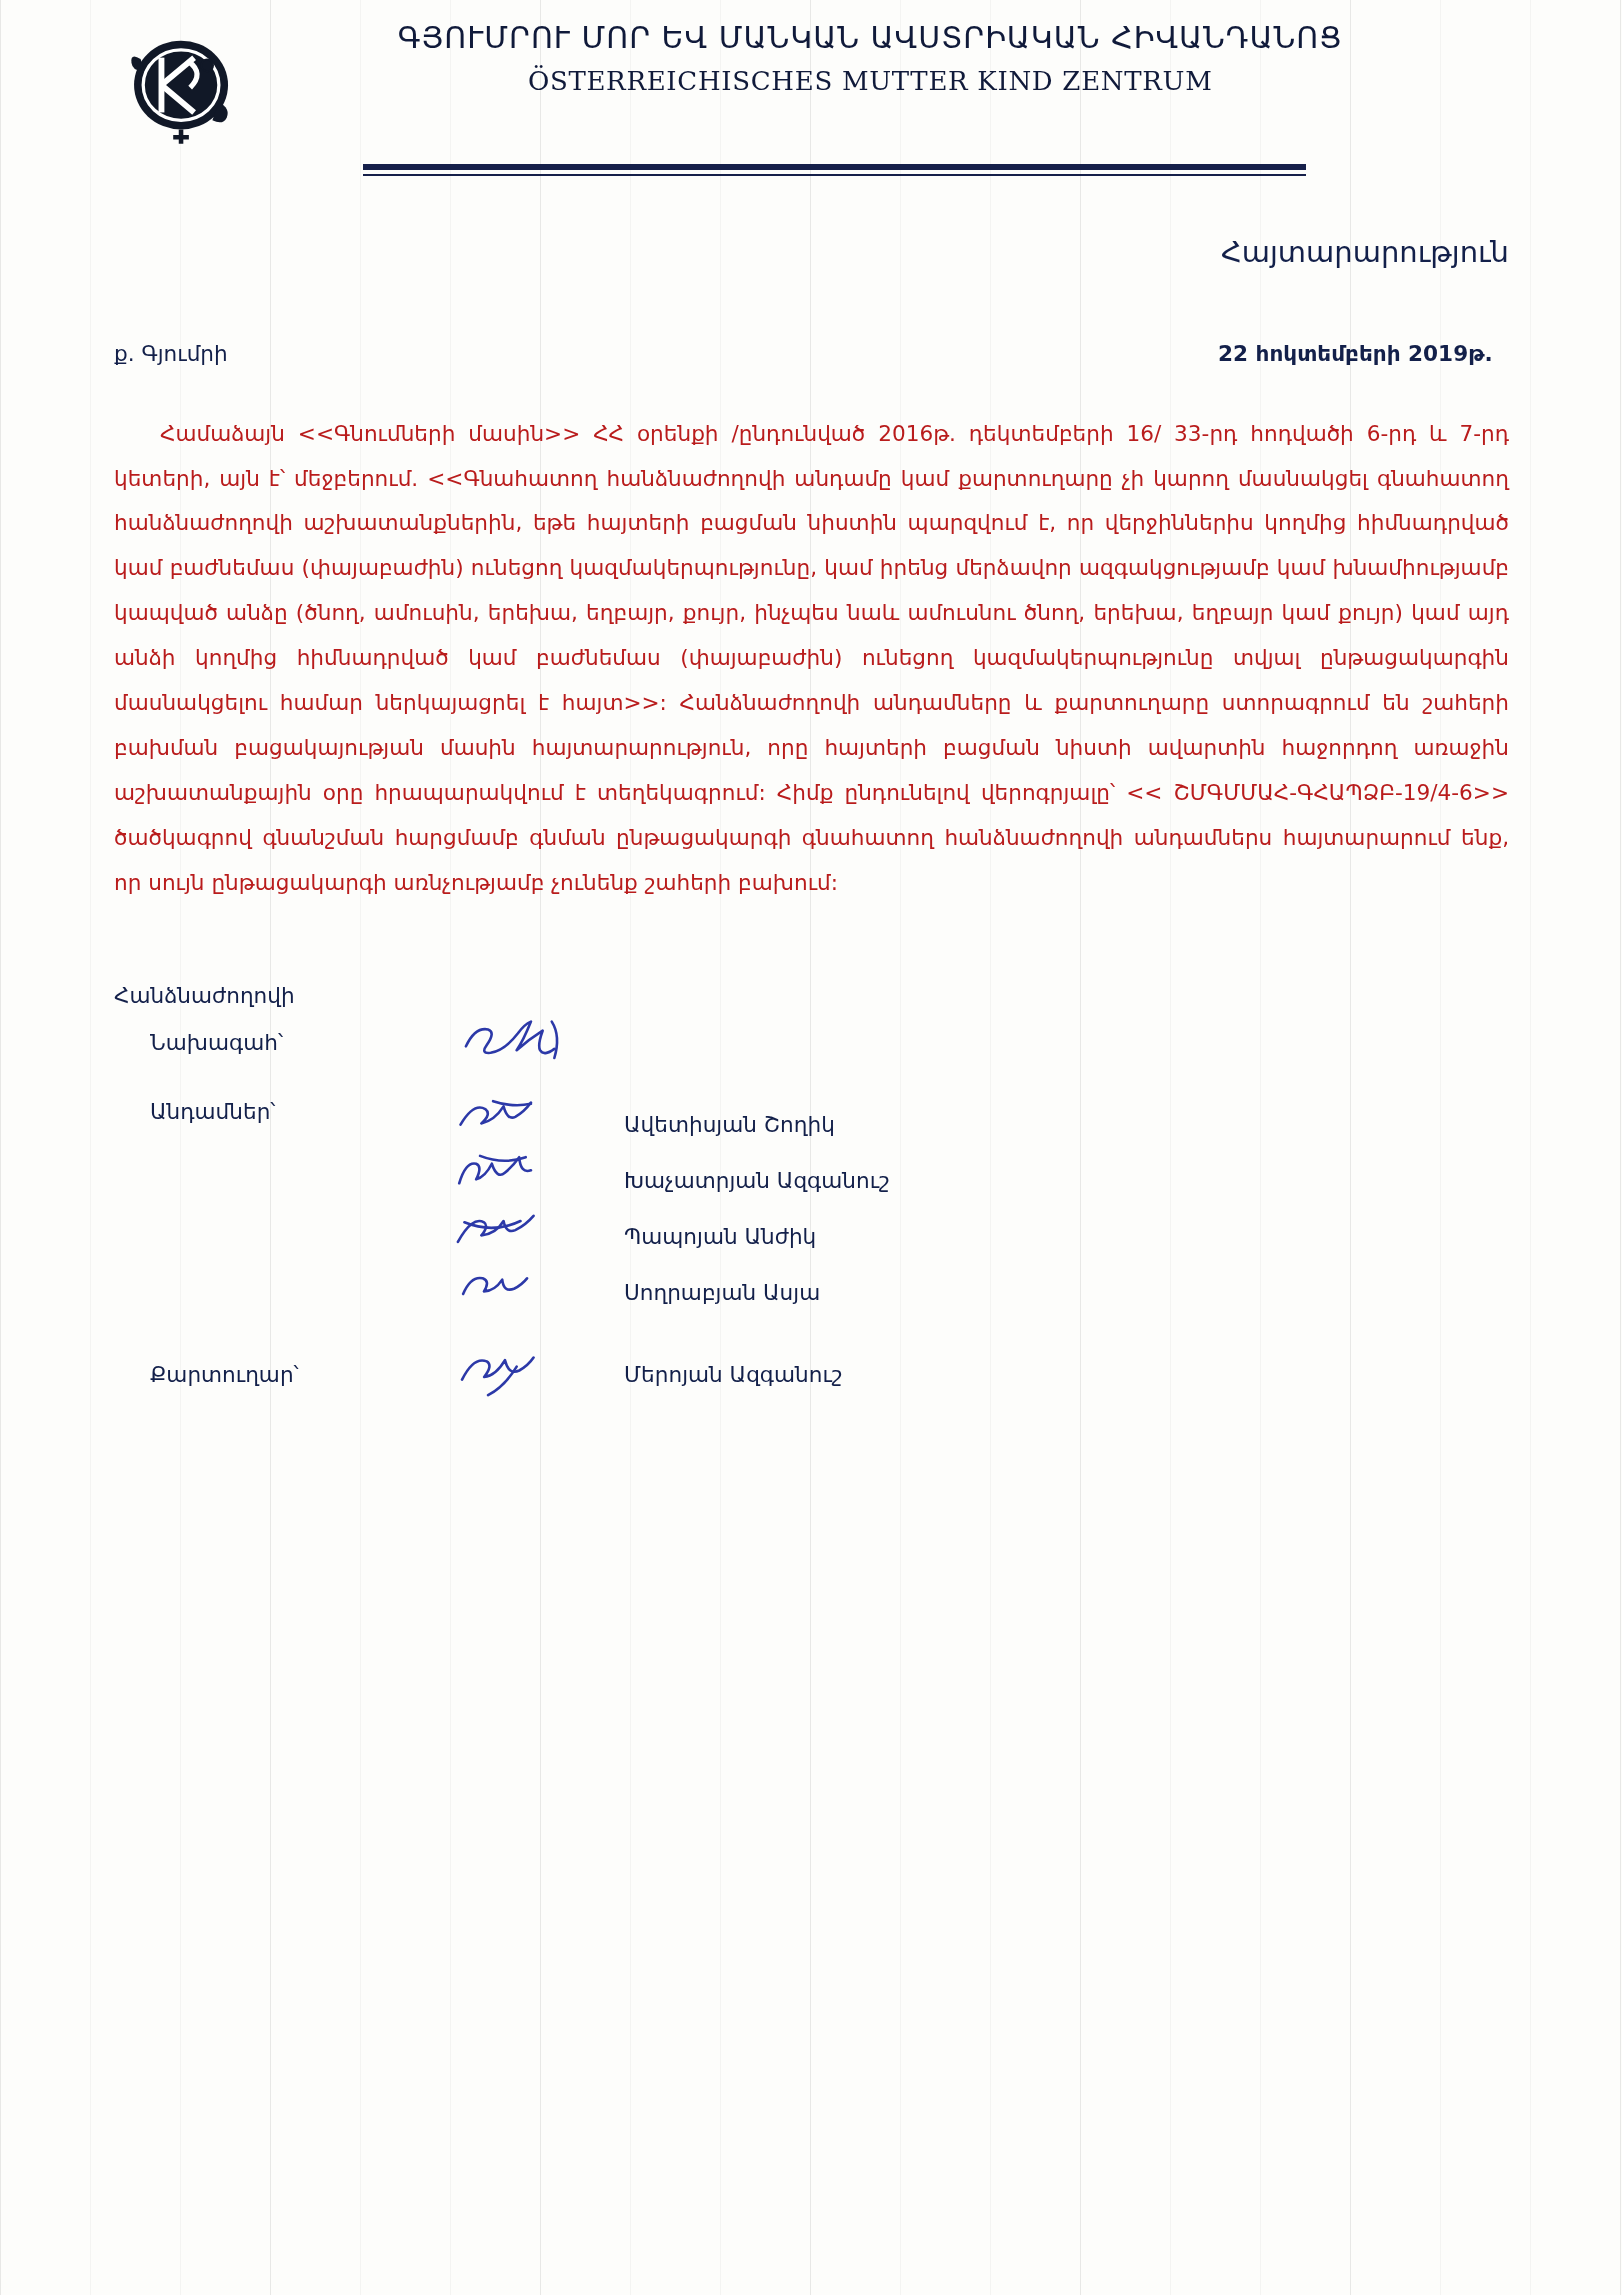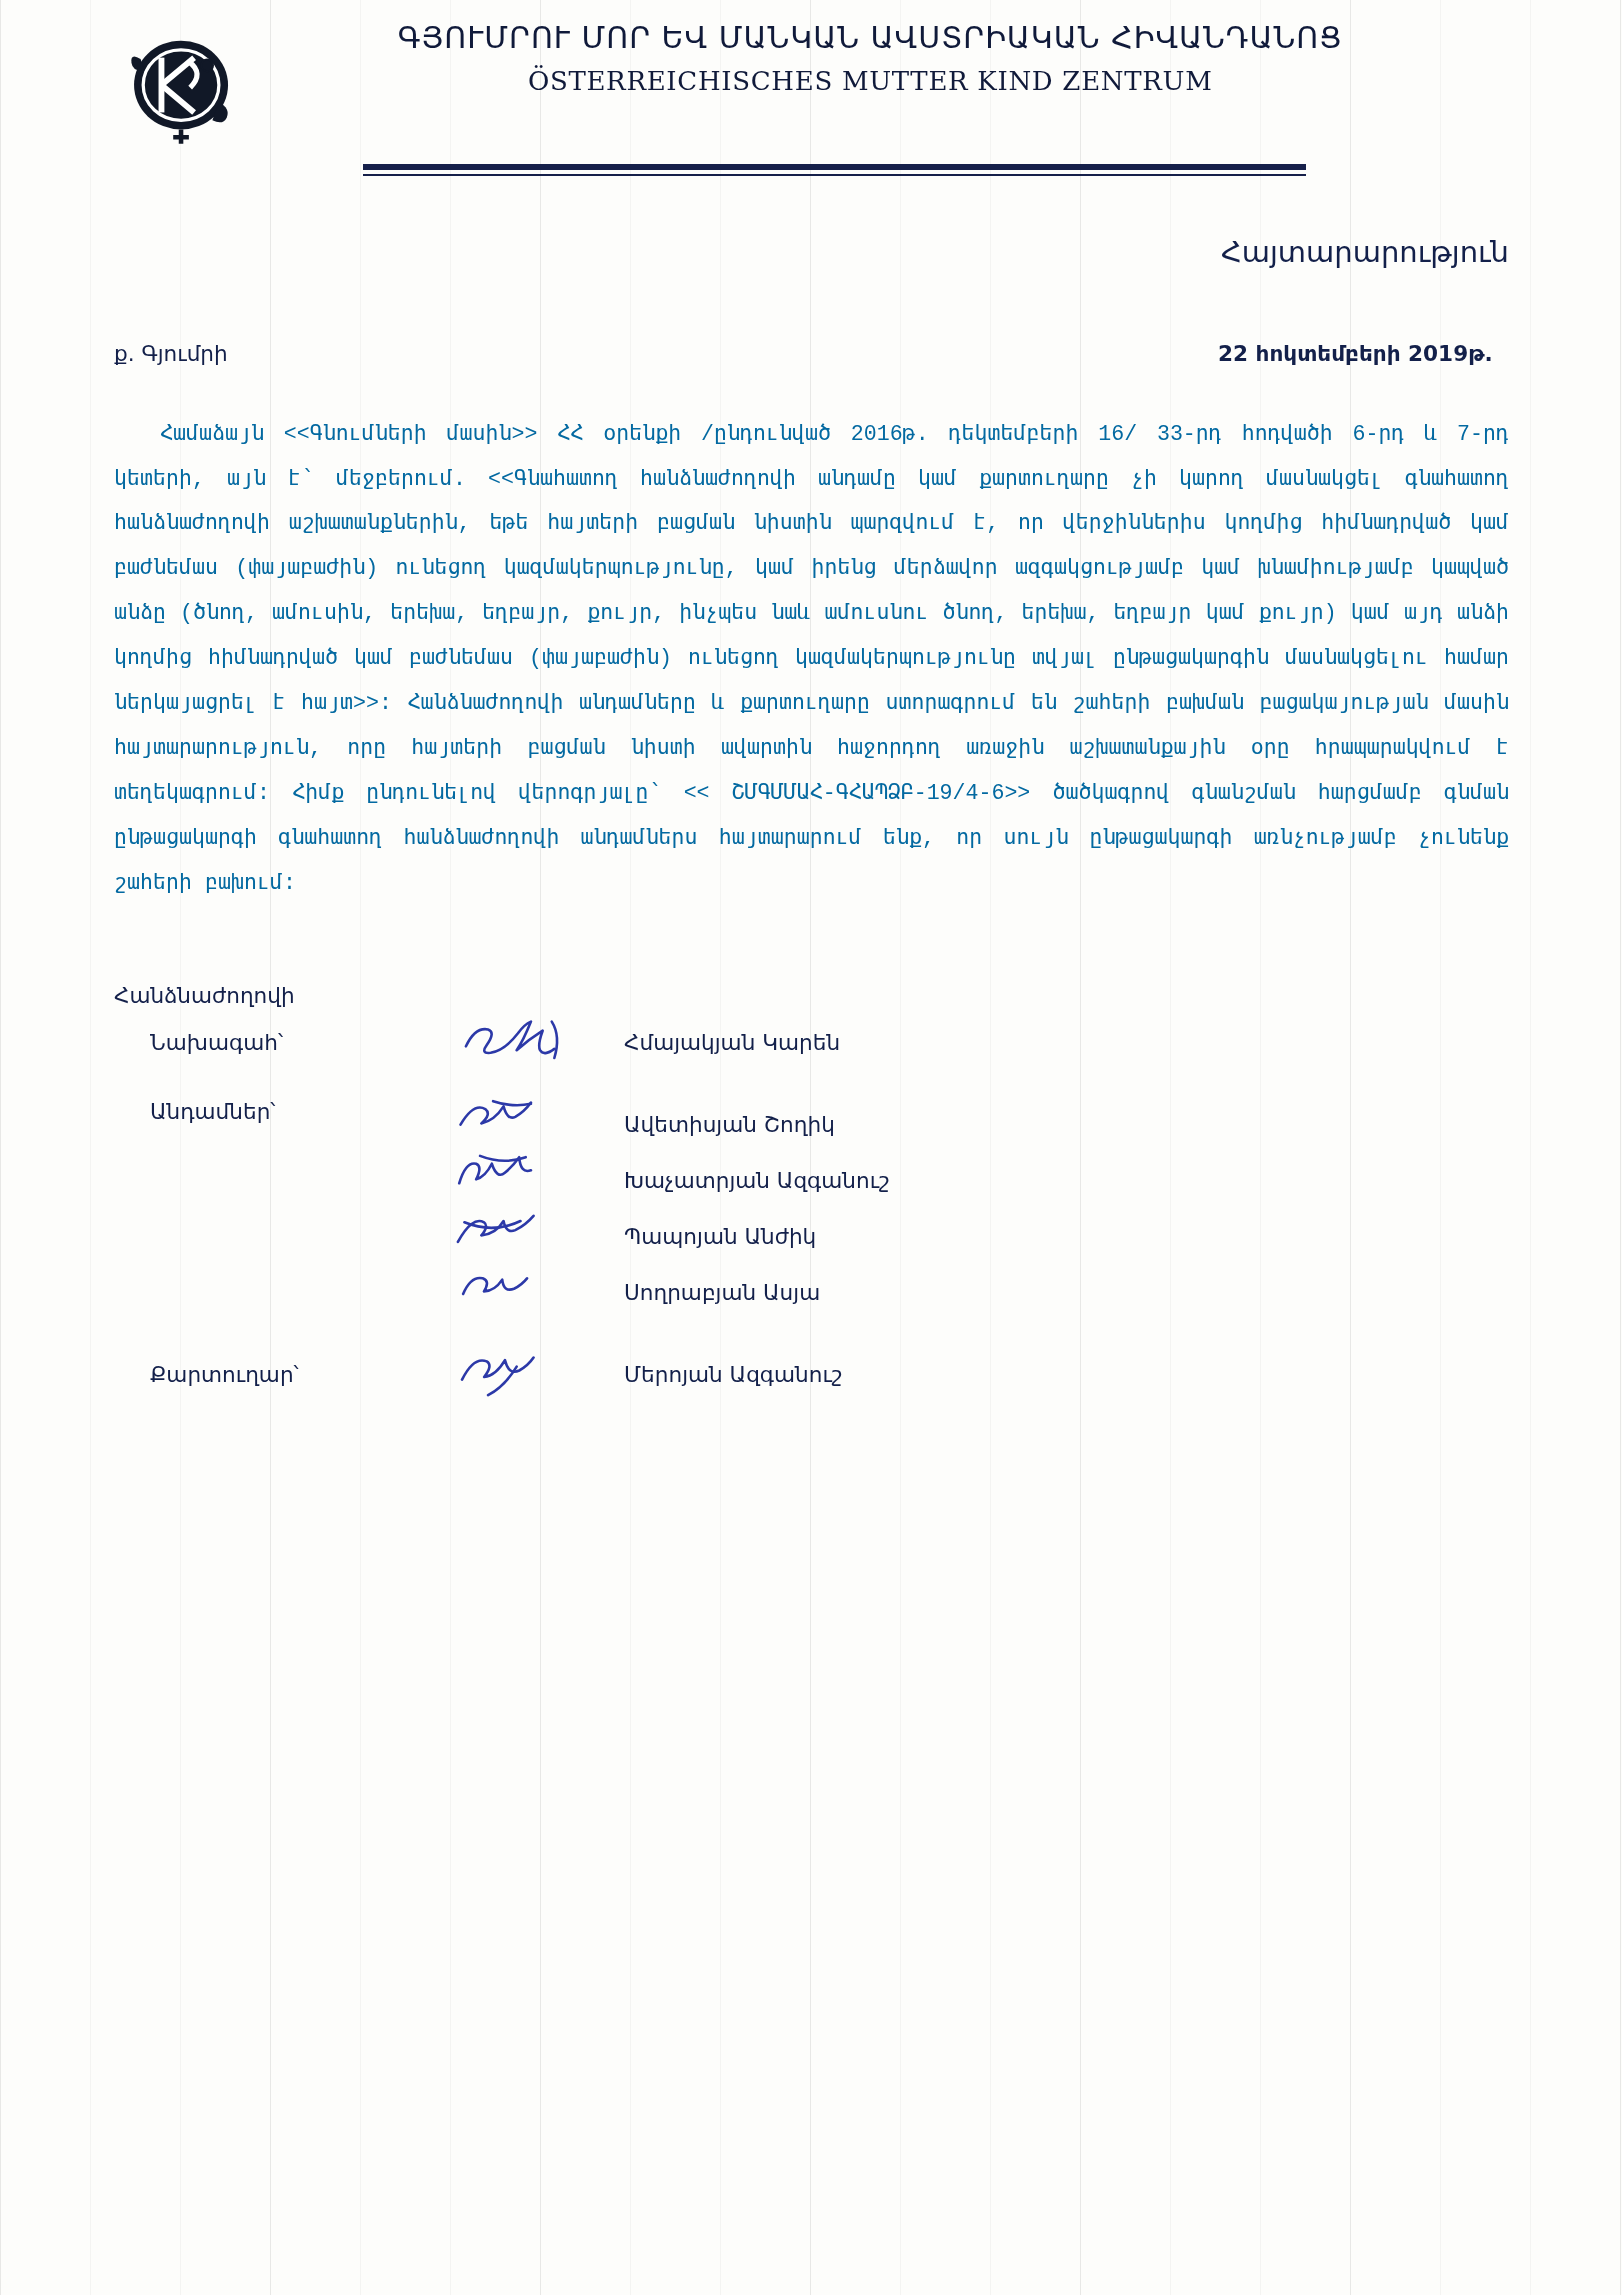--- a/index.html
+++ b/index.html
@@ -107,23 +107,22 @@
     color: #13204a;
   }
   .meta-right { padding-right: 16.3px; font-weight: bold; }
 
   .para {
     margin-top: 46px;
     font-size: 21.6px;
     line-height: 2.08;
     text-align: justify;
     text-justify: inter-word;
-    color: #0369a1;
+    color: #b91c1c;
     text-indent: 46px;
-    font-family: Liberation Mono, monospace;
   }
 
   
   .sign-block {
     margin-top: 77px;
     font-size: 21.6px;
     color: #13204a;
     position: relative;
   }
   .sig-label-top { margin-bottom: 6.5px; }
@@ -211,21 +210,20 @@
       <div class="sig-label-top">Հանձնաժողովի</div>
 
       <div class="sig-row">
         <div class="sig-role">Նախագահ՝</div>
         <div class="sig-mark">
           <svg width="163" height="65" viewBox="0 0 250 100">
             <path class="ink" d="M18 62 q14 -30 34 -26 q12 4 -2 24 q-10 14 6 12 q22 -4 42 -30 q10 -14 20 -18 q-12 30 -22 44 q18 -16 40 -30 q-8 22 -4 30 q6 10 22 -2"></path>
             <path class="ink" d="M150 24 q14 22 4 56"></path>
           </svg>
         </div>
-        <div class="sig-name">Հմայակյան Կարեն</div>
       </div>
 
       <div class="spacer-40"></div>
 
       <div class="members-wrap members-group">
         <div class="members-label">Անդամներ՝</div>
         <div class="members-rows">
 
           <div class="sig-row">
             <div class="sig-mark">

